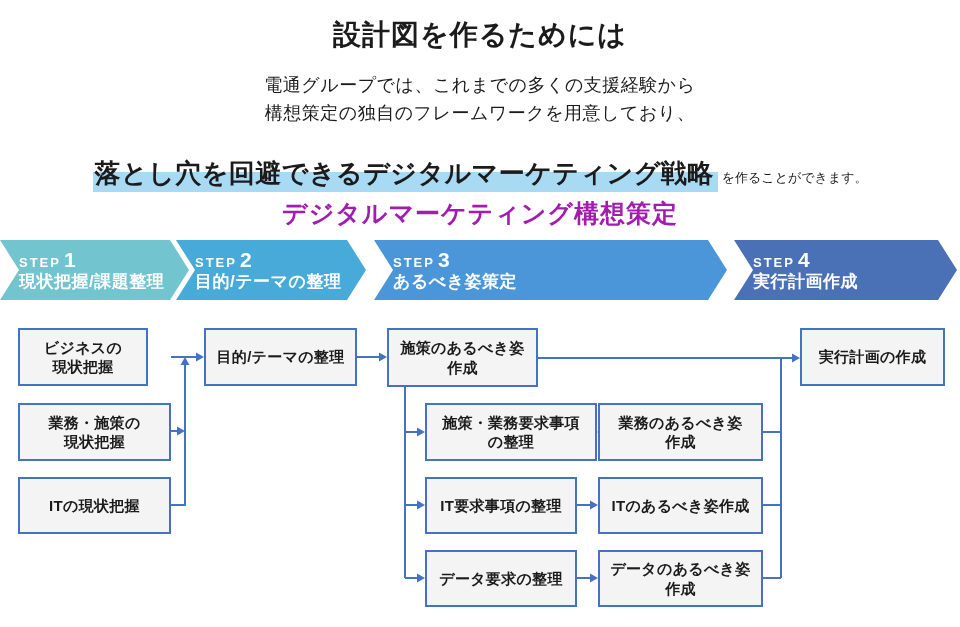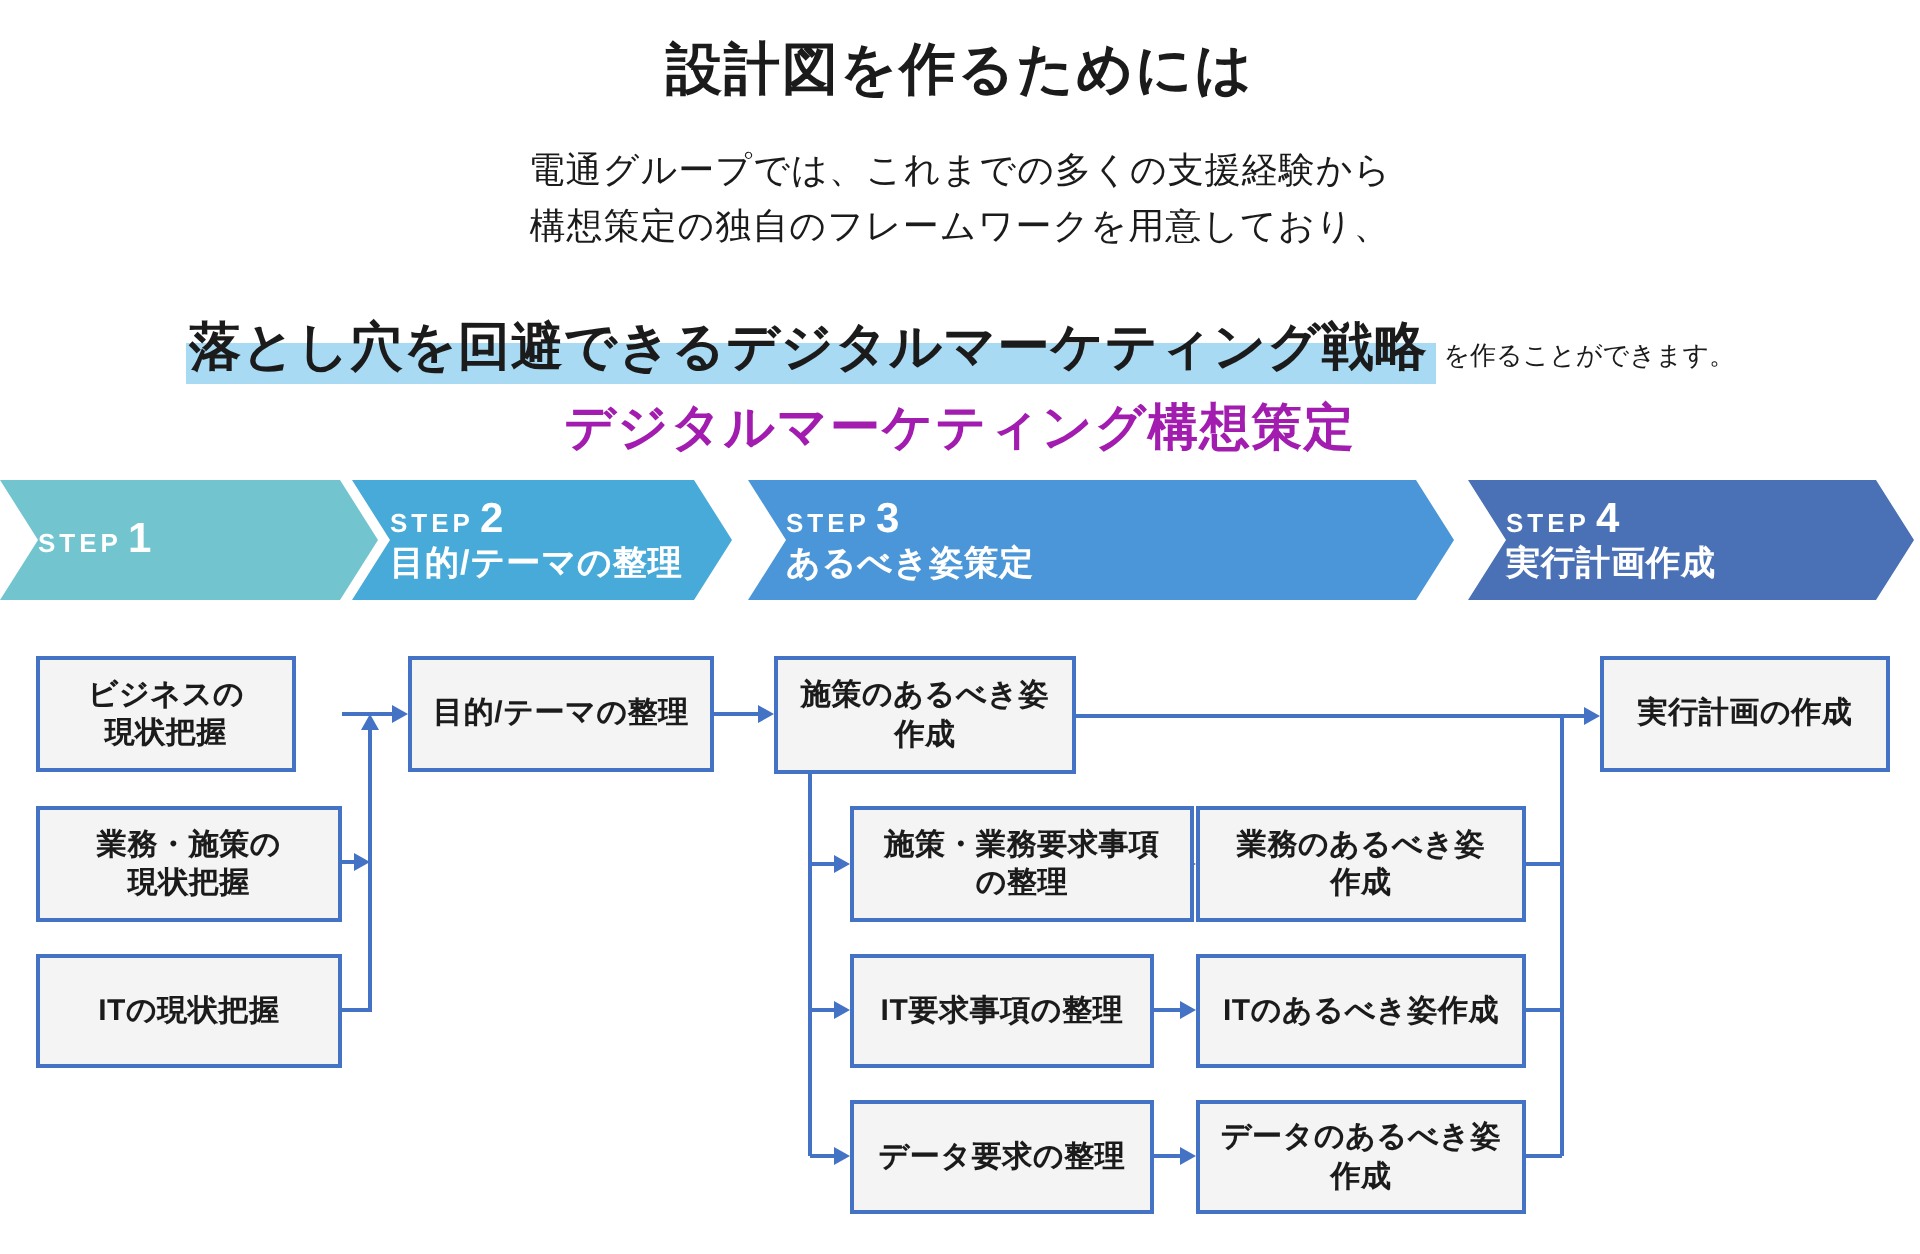--- a/index.html
+++ b/index.html
@@ -62,20 +62,21 @@
     <polygon points="176,0 347,0 366,30 347,60 176,60 195,30" fill="#47aad8"></polygon>
     <polygon points="374,0 708,0 727,30 708,60 374,60 393,30" fill="#4b96d8"></polygon>
     <polygon points="734,0 938,0 957,30 938,60 734,60 753,30" fill="#4a70b5"></polygon>
   </svg>
 
   <div class="step-label-box" style="left:19px;width:170px;">
     <div class="step-row1">
       <span class="step-prefix">STEP</span>
       <span class="step-number">1</span>
     </div>
+    <div class="step-name">現状把握/課題整理</div>
   </div>
   <div class="step-label-box" style="left:195px;width:171px;">
     <div class="step-row1">
       <span class="step-prefix">STEP</span>
       <span class="step-number">2</span>
     </div>
     <div class="step-name">目的/テーマの整理</div>
   </div>
   <div class="step-label-box" style="left:393px;width:315px;">
     <div class="step-row1">

